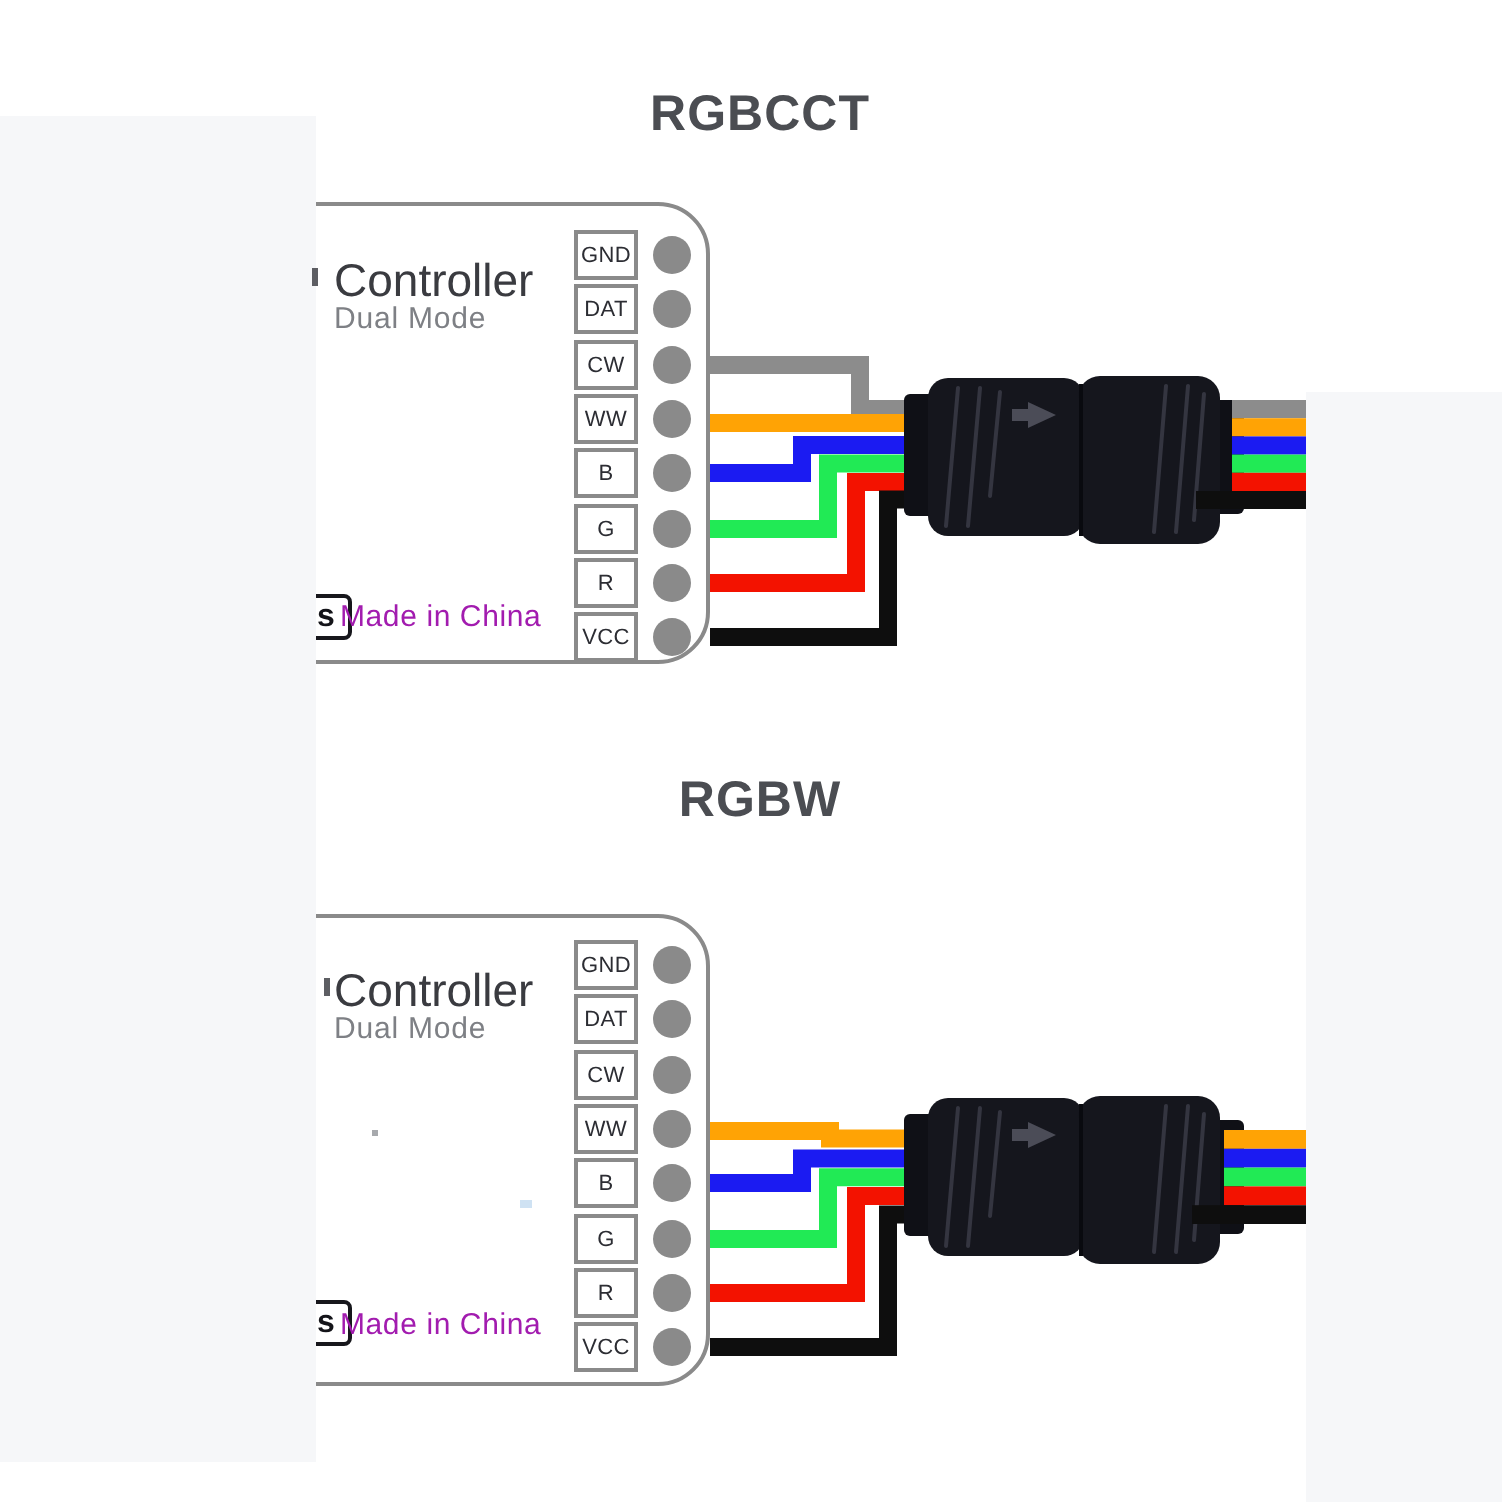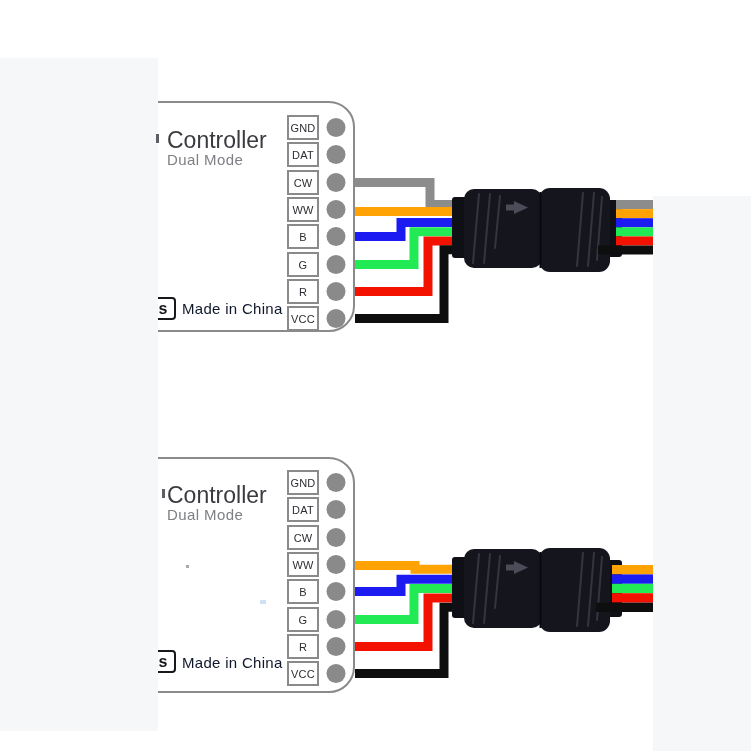--- a/index.html
+++ b/index.html
@@ -10,21 +10,21 @@
         border:2px solid #8a8a8a;border-radius:12px 26px 26px 12px;z-index:0;box-sizing:border-box;}
   .term{position:absolute;left:287px;width:32px;height:25px;background:#ffffff;
         border:2px solid #8a8a8a;box-sizing:border-box;z-index:20;
         display:flex;align-items:center;justify-content:center;
         font-size:11px;letter-spacing:.2px;color:#2c2d33;text-align:center;}
   .title{position:absolute;left:230px;width:300px;text-align:center;z-index:20;
          font-size:25px;font-weight:700;letter-spacing:.5px;color:#4b4d52;line-height:25px;}
   .ctl-name{position:absolute;left:167px;z-index:20;font-size:23px;color:#3a3b40;line-height:24px;text-align:right;}
   .ctl-mode{position:absolute;left:167px;z-index:20;font-size:15px;color:#7e8085;
             letter-spacing:.4px;line-height:17px;}
-  .made-in{position:absolute;left:182px;z-index:20;font-size:15px;color:#0f172a;
+  .made-in{position:absolute;left:170px;z-index:20;font-size:15px;color:#a21caf;
            letter-spacing:.3px;line-height:17px;}
   .badge{position:absolute;left:150px;width:26px;height:23px;background:#ffffff;z-index:20;
          border:2.5px solid #17171c;border-radius:4px;box-sizing:border-box;
          display:flex;align-items:center;justify-content:center;
          font-size:16px;font-weight:700;color:#141419;}
   .overlay{position:absolute;background:#f6f7f9;z-index:30;}
   #overlay-left{left:0;top:58px;width:158px;height:673px;}
   #overlay-right{left:653px;top:196px;width:98px;height:555px;}
   .pmark{position:absolute;width:3px;height:9px;background:#5d5e63;z-index:40;}
   .artifact{position:absolute;z-index:20;}
@@ -114,34 +114,36 @@
       <circle cx="336" cy="509.5" r="9.5" fill="#8a8a8a"></circle>
       <circle cx="336" cy="537.5" r="9.5" fill="#8a8a8a"></circle>
       <circle cx="336" cy="564.5" r="9.5" fill="#8a8a8a"></circle>
       <circle cx="336" cy="591.5" r="9.5" fill="#8a8a8a"></circle>
       <circle cx="336" cy="619.5" r="9.5" fill="#8a8a8a"></circle>
       <circle cx="336" cy="646.5" r="9.5" fill="#8a8a8a"></circle>
       <circle cx="336" cy="673.5" r="9.5" fill="#8a8a8a"></circle>
     </g>
   </svg>
 
+  <div class="title" style="top:45px">RGBCCT</div>
   <div class="ctl-name" style="top:128px">Controller</div>
   <div class="ctl-mode" style="top:151px">Dual Mode</div>
   <div class="badge" style="top:297px">s</div>
   <div class="made-in" style="top:300px">Made in China</div>
 
   <div class="term" style="top:115px">GND</div>
   <div class="term" style="top:142px">DAT</div>
   <div class="term" style="top:170px">CW</div>
   <div class="term" style="top:197px">WW</div>
   <div class="term" style="top:224px">B</div>
   <div class="term" style="top:252px">G</div>
   <div class="term" style="top:279px">R</div>
   <div class="term" style="top:306px">VCC</div>
 
+  <div class="title" style="top:388px">RGBW</div>
   <div class="ctl-name" style="top:483px">Controller</div>
   <div class="ctl-mode" style="top:506px">Dual Mode</div>
   <div class="badge" style="top:650px">s</div>
   <div class="made-in" style="top:654px">Made in China</div>
 
   <div class="term" style="top:470px">GND</div>
   <div class="term" style="top:497px">DAT</div>
   <div class="term" style="top:525px">CW</div>
   <div class="term" style="top:552px">WW</div>
   <div class="term" style="top:579px">B</div>

